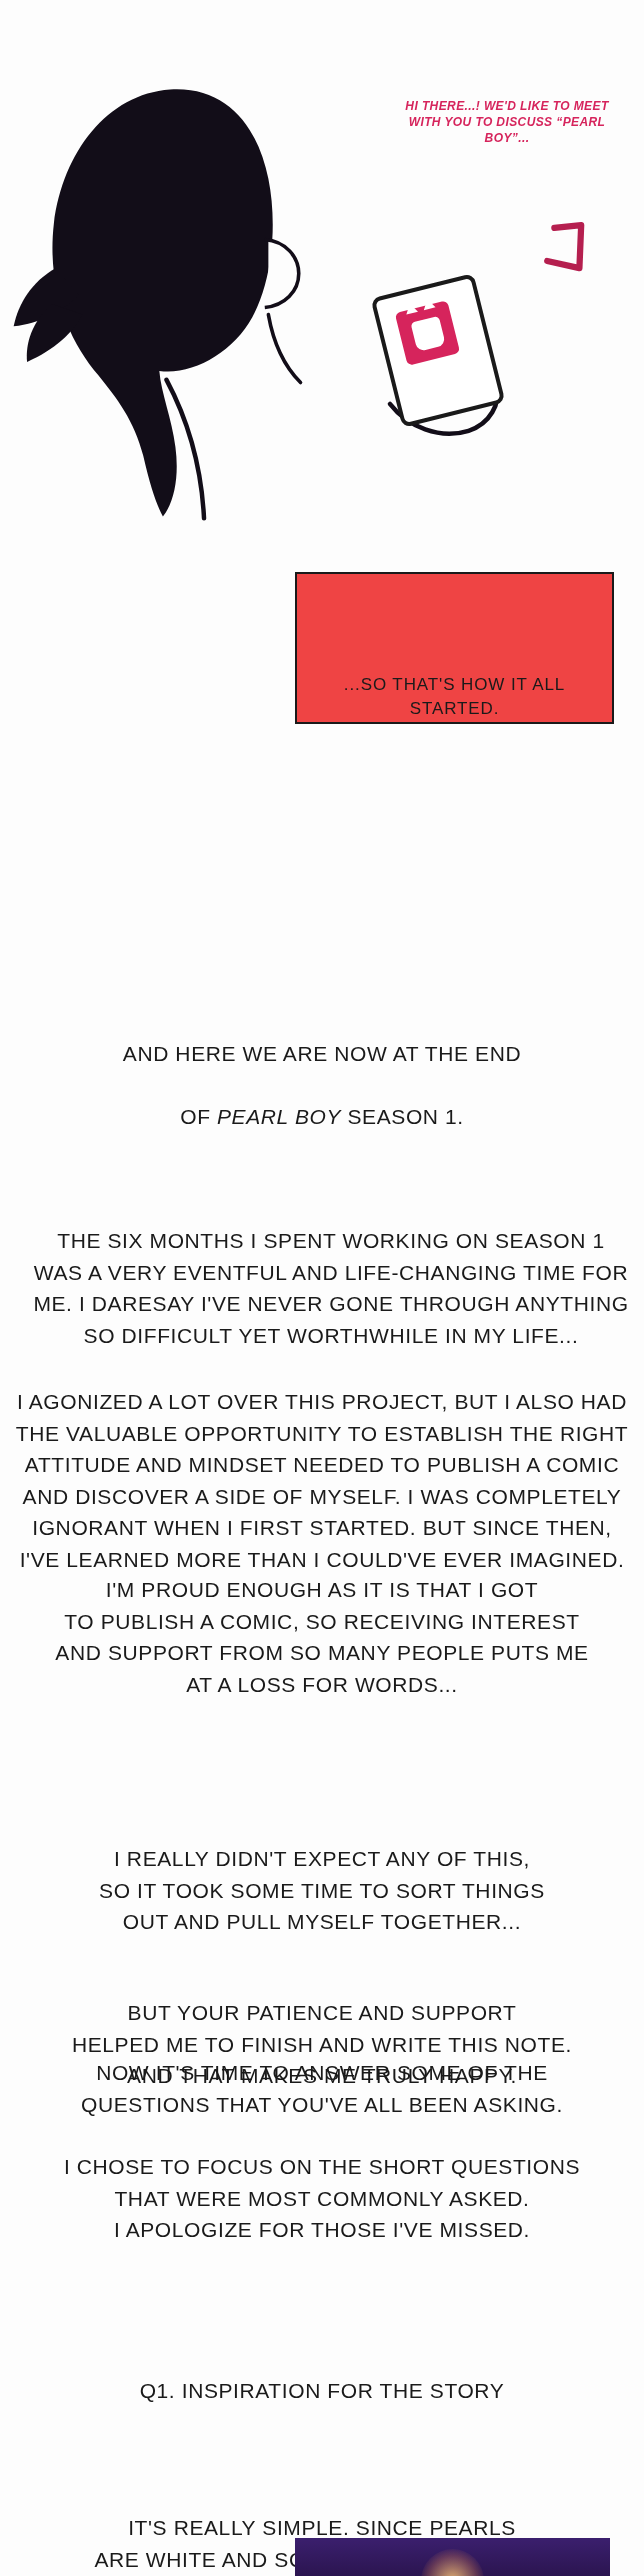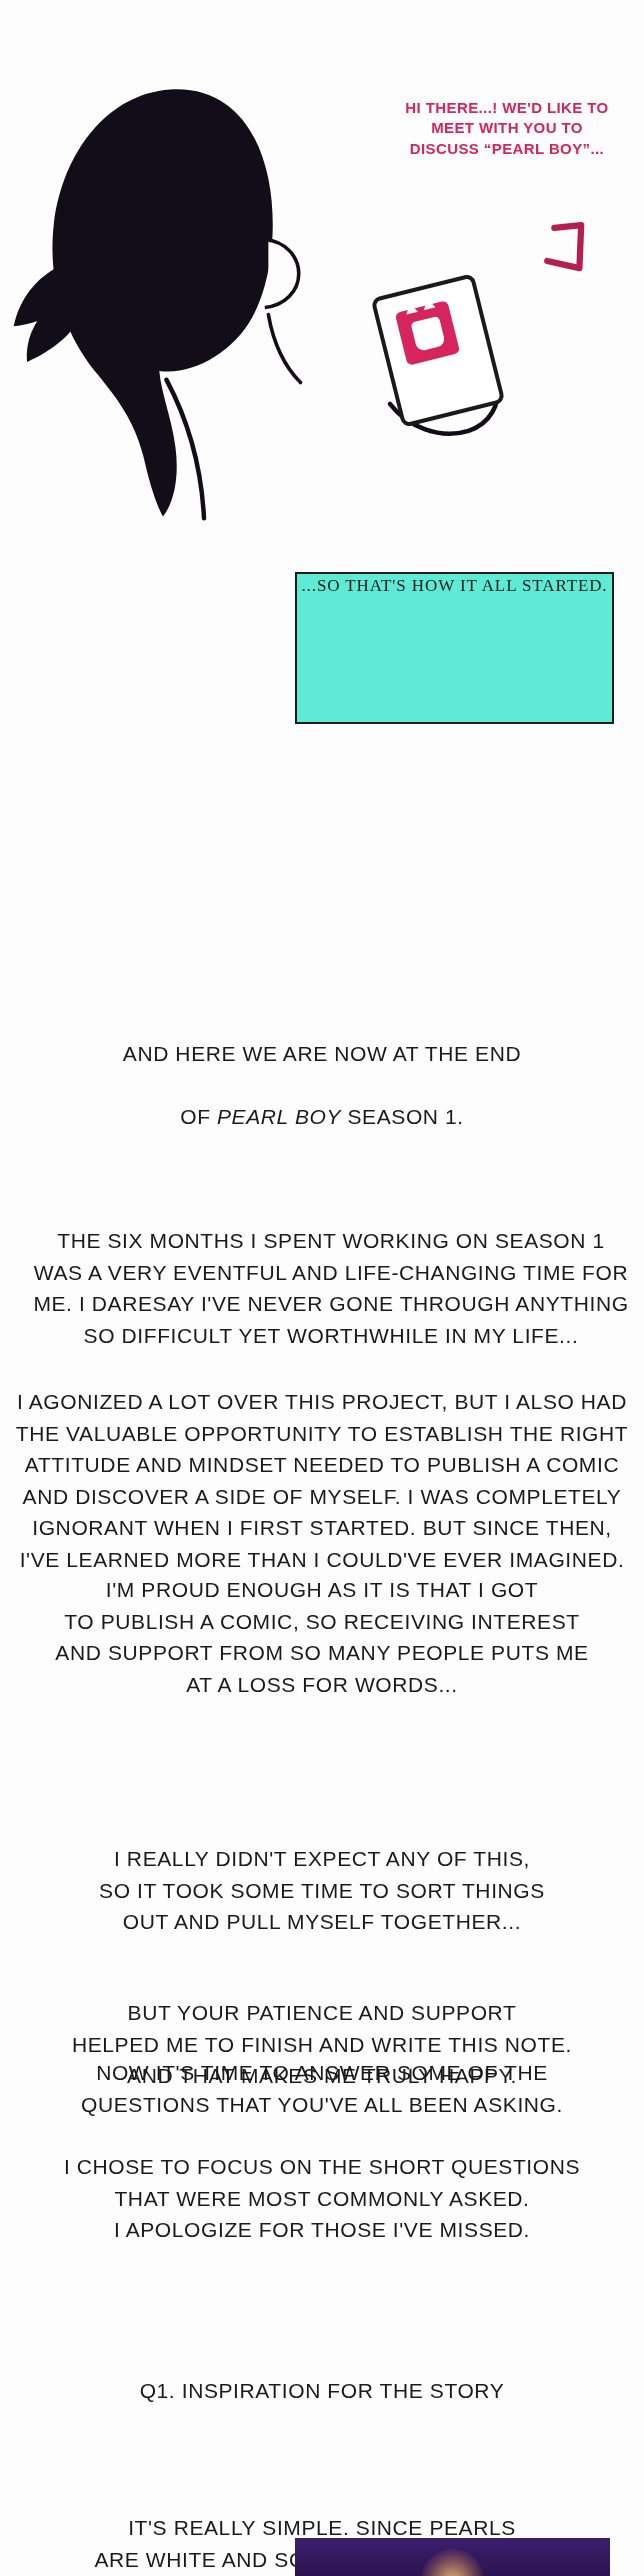--- a/index.html
+++ b/index.html
@@ -31,22 +31,23 @@
     width: 644px;
     height: 572px;
   }
 
   .speech-text {
     position: absolute;
     left: 404px;
     top: 98px;
     width: 206px;
     text-align: center;
+    font-style: italic;
     font-weight: bold;
-    font-size: 15px;
+    font-size: 12px;
     line-height: 1.35;
     letter-spacing: 0.4px;
     color: #d6245c;
   }
 
   .phone-body {
     position: absolute;
     left: 385px;
     top: 284px;
     width: 98px;
@@ -88,25 +89,24 @@
   .phone-screen .ear-r { left: 29px; }
 
   
   .caption-box {
     position: absolute;
     left: 295px;
     top: 572px;
     width: 315px;
     height: 148px;
     border: 2.7px solid #1a1a1a;
-    background: #5eead4;
+    background: #ef4444;
     display: flex;
-    align-items: flex-start;
+    align-items: flex-end;
     justify-content: center;
-    font-family: Liberation Serif, serif;
   }
   .caption-box .caption-text {
     text-align: center;
     font-size: 17px;
     line-height: 1.45;
     letter-spacing: 0.9px;
     text-transform: uppercase;
   }
 
   

